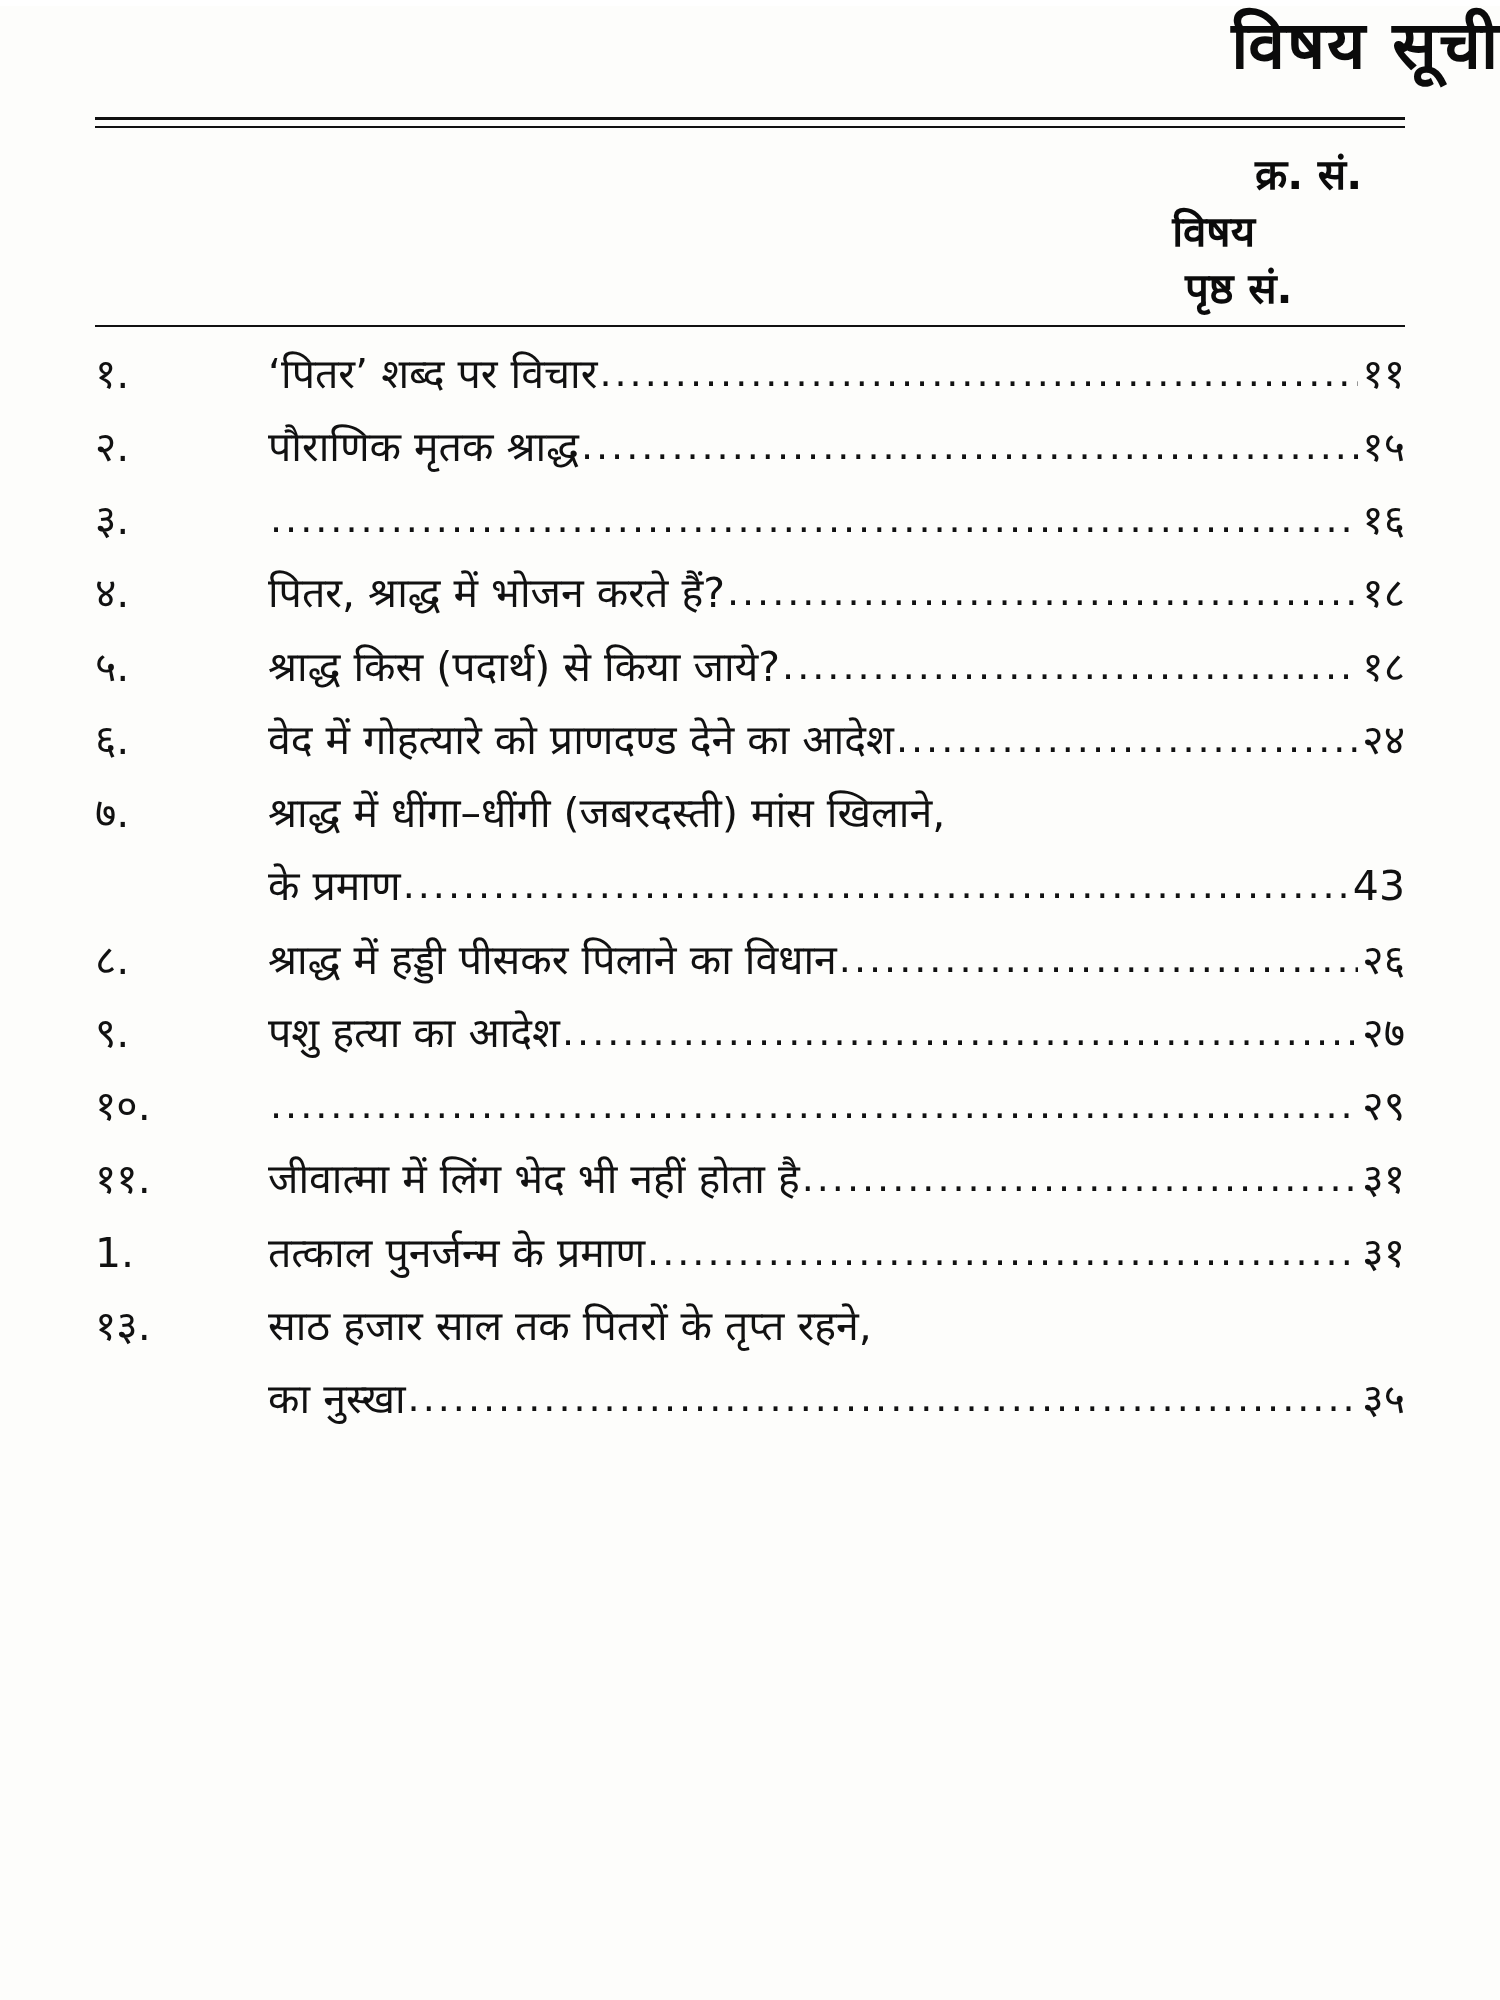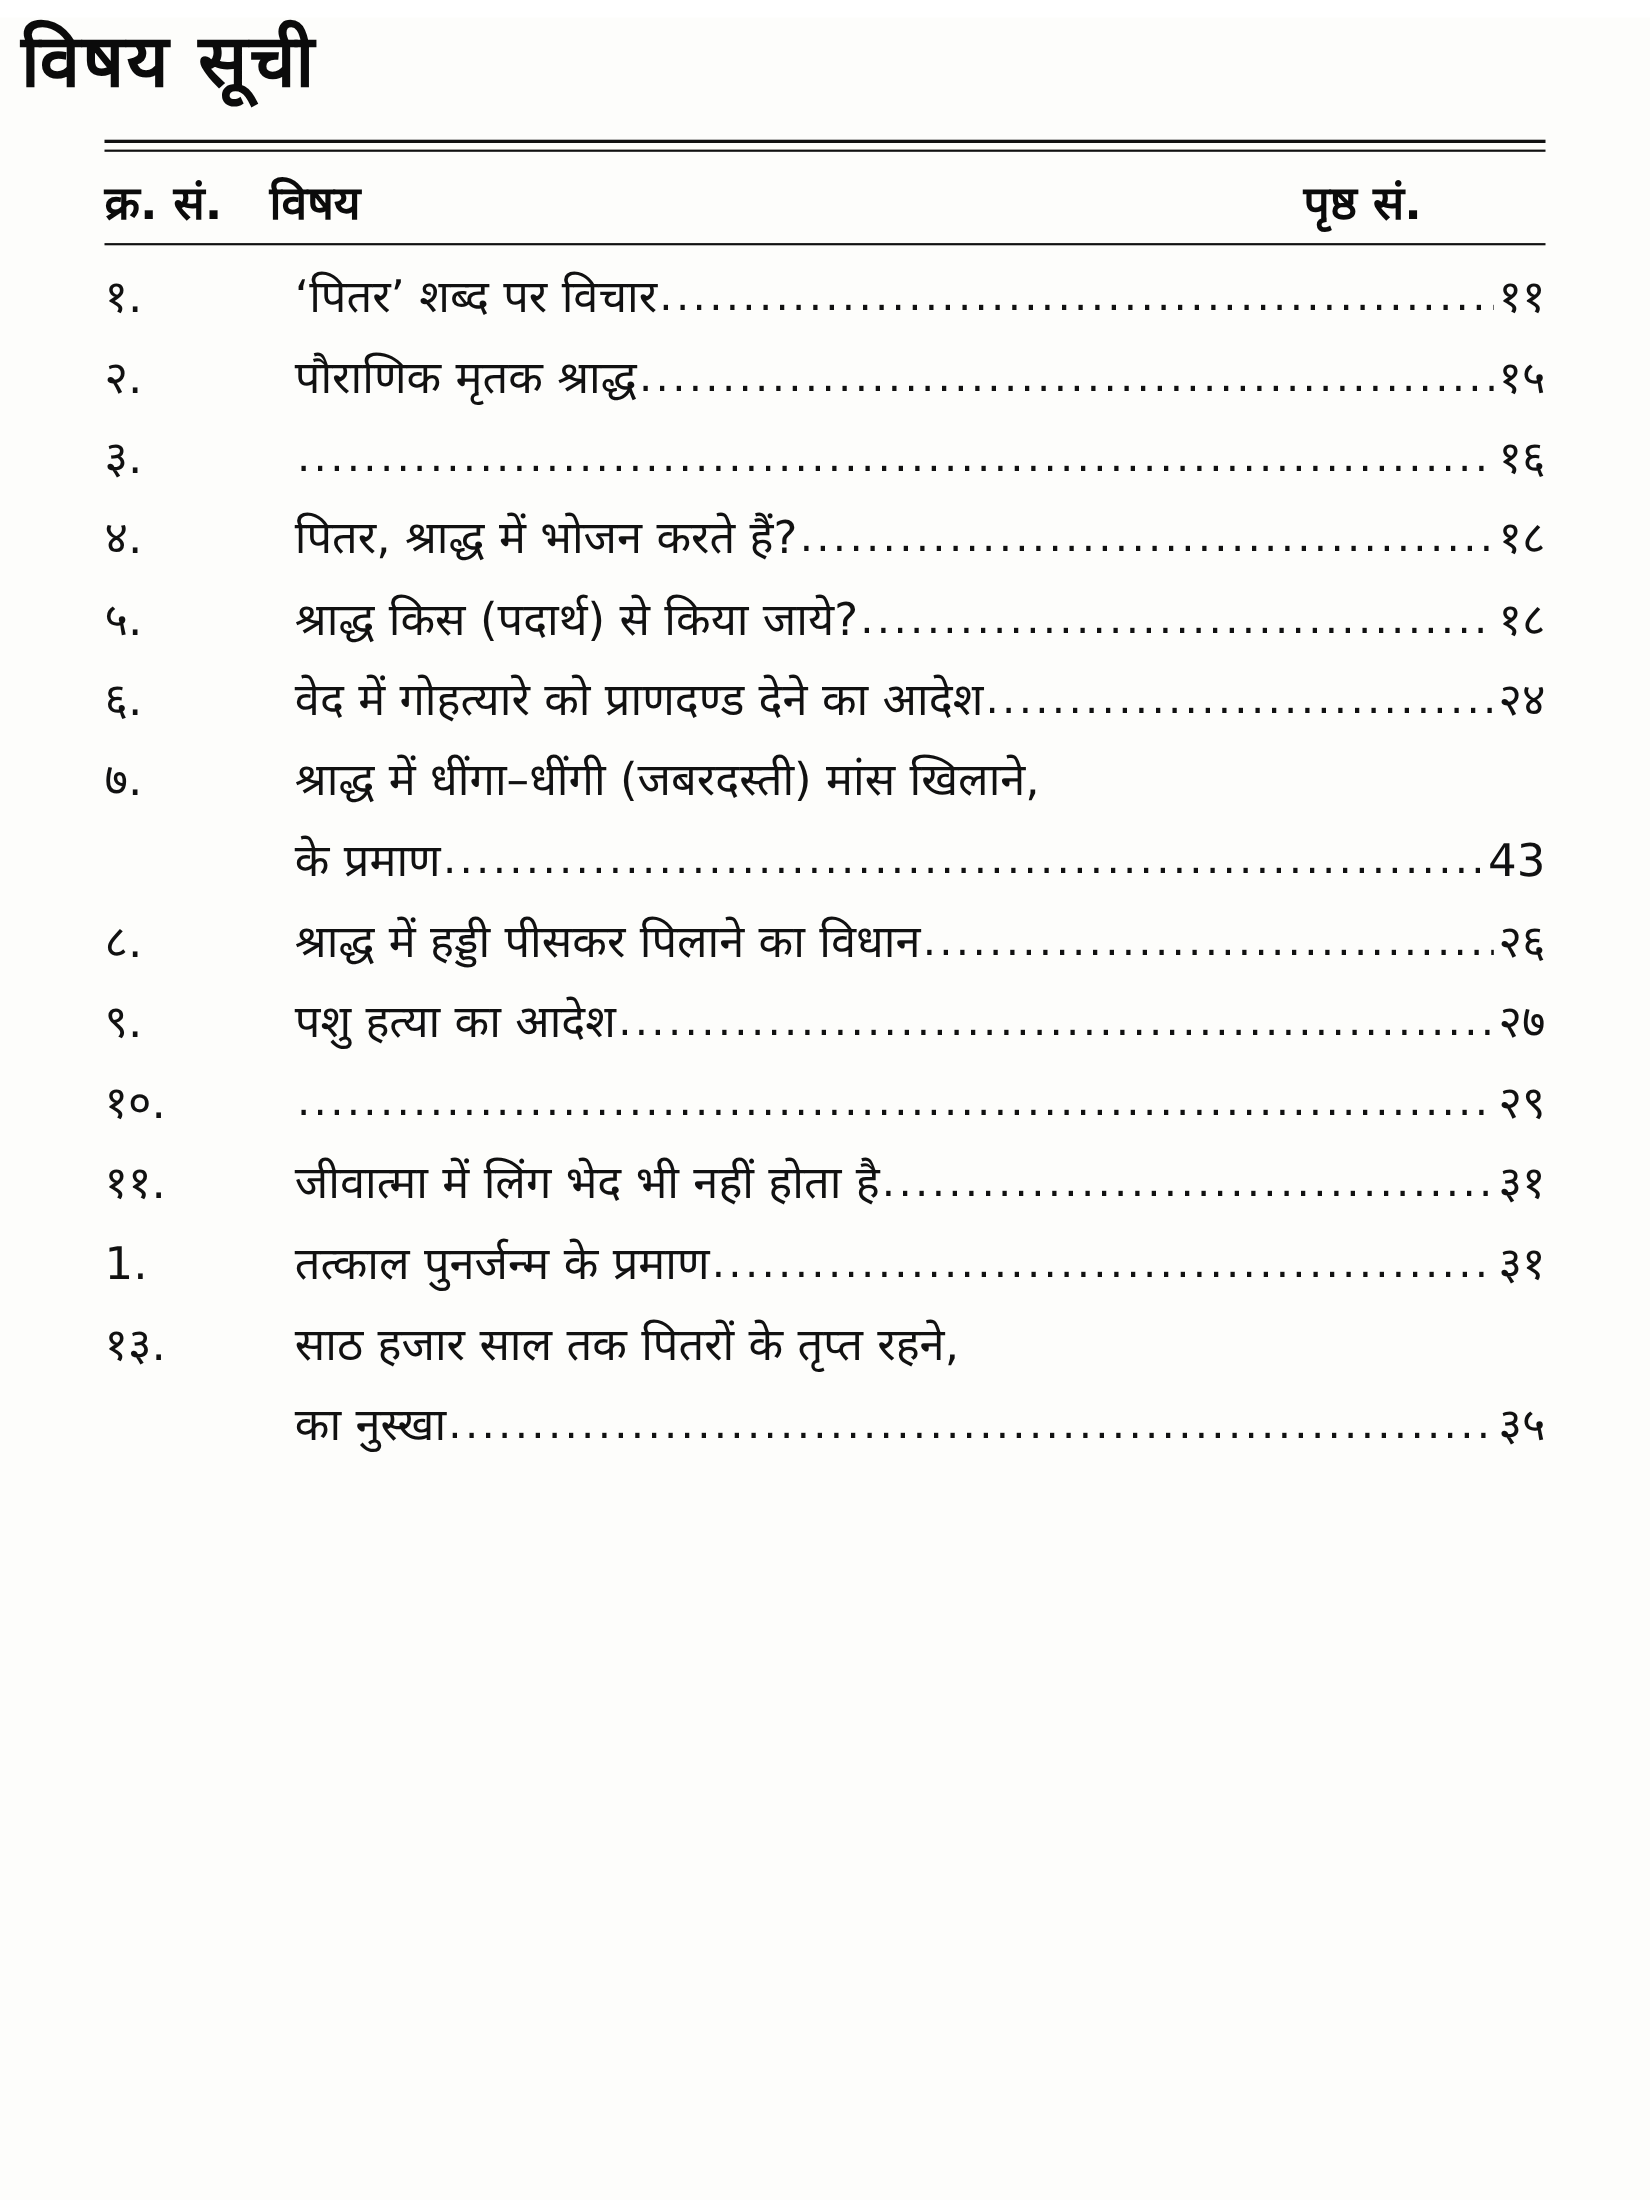--- a/index.html
+++ b/index.html
@@ -17,25 +17,25 @@
   }
   .page {
     width: 1500px;
     height: 2000px;
     box-sizing: border-box;
     padding: 0;
     position: relative;
     background: #fdfdfb;
   }
   .page-title {
-    text-align: left;
+    text-align: right;
     font-size: 66px;
     font-weight: 700;
     letter-spacing: 2px;
-    margin: 16px 0 0 0;
+    margin: 6px 0 0 0;
     padding-top: 4px;
     line-height: 1.1;
     color: #0b0b0b;
     padding-left: 19px;
   }
   .rule {
     border: none;
     border-top: 3px solid #111;
     margin: 34px 95px 0 95px;
   }
@@ -43,20 +43,21 @@
     border-top: 2px solid #111;
     margin-top: 6px;
   }
   .head-row {
     display: flex;
     align-items: flex-end;
     margin: 16px 95px 10px 95px;
     font-size: 42px;
     font-weight: 700;
     color: #0b0b0b;
+    flex-direction: column;
   }
   .head-sn {
     width: 150px;
     text-align: left;
   }
   .head-subject {
     flex: 1;
     padding-right: 150px;
   }
   .head-page {

